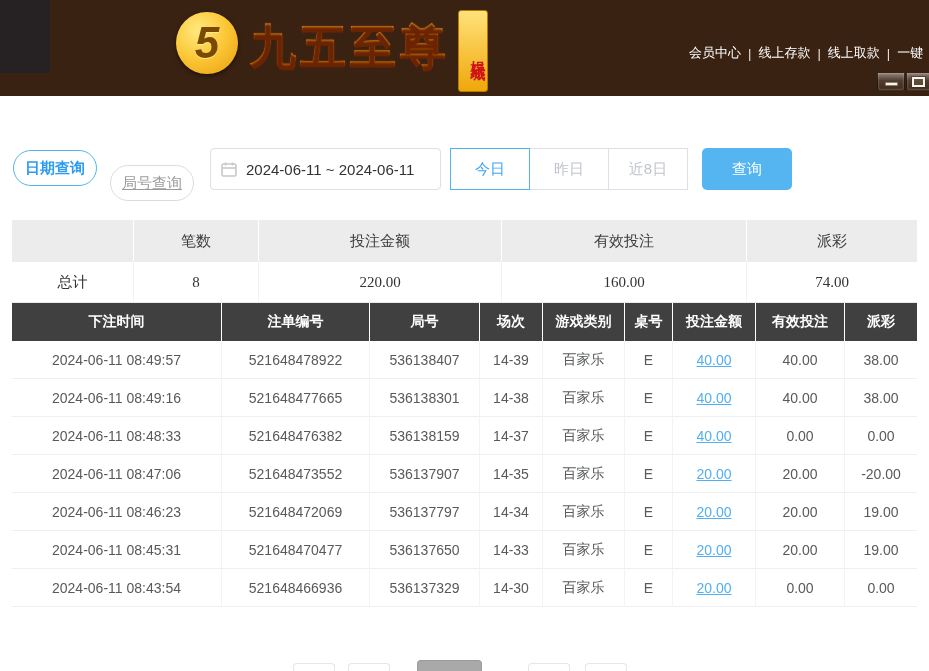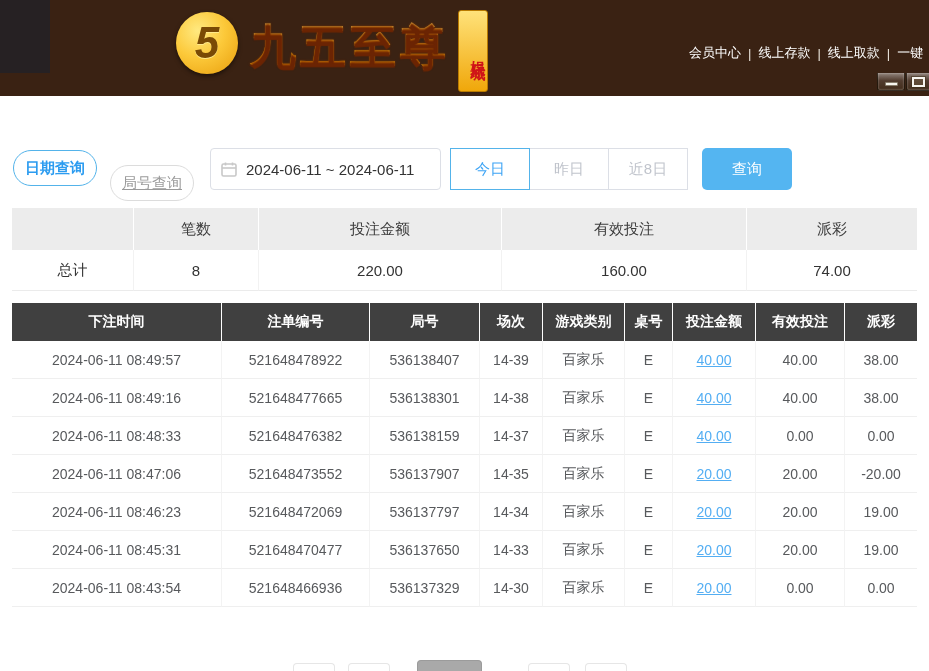--- a/index.html
+++ b/index.html
@@ -74,21 +74,21 @@
   .quick-group { position:absolute; left:450px; top:21px; display:flex; }
   .quick-btn { width:80px; height:42px; background:#fff; border:1px solid #dcdfe6; margin-left:-1px;
     font-size:15px; color:#c0c4cc; display:flex; align-items:center; justify-content:center; cursor:pointer; }
   .quick-btn.first { margin-left:0; }
   .quick-btn.active { border:1px solid #53b3ea; color:#3da4f5; z-index:2; }
   .search-btn { position:absolute; left:702px; top:21px; width:90px; height:42px; border:none;
     border-radius:5px; background:#54b5f1; color:#fff; font-size:15px; cursor:pointer;
     font-family:inherit; }
 
   
-  .summary { position:absolute; left:12px; top:81px; width:905px; border-collapse:separate; border-spacing:0; }
+  .summary { position:absolute; left:12px; top:93px; width:905px; border-collapse:separate; border-spacing:0;font-family:Liberation Serif, serif; }
   .summary th { height:42px; background:#ececec; font-size:15px; font-weight:normal; color:#3c3c3c;
     border-right:1px solid #fff; }
   .summary th:last-child { border-right:none; }
   .summary td { height:41px; background:#fff; font-size:15px; color:#333; text-align:center;
     border-bottom:1px solid #ebebeb; border-right:1px solid #f2f2f2; }
   .summary td:last-child { border-right:none; }
 
   
   .bets { position:absolute; left:12px; top:176px; width:905px; border-collapse:separate; border-spacing:0; table-layout:fixed; }
   .bets th { height:38px; background:#404040; color:#fff; font-size:14px; font-weight:bold;

